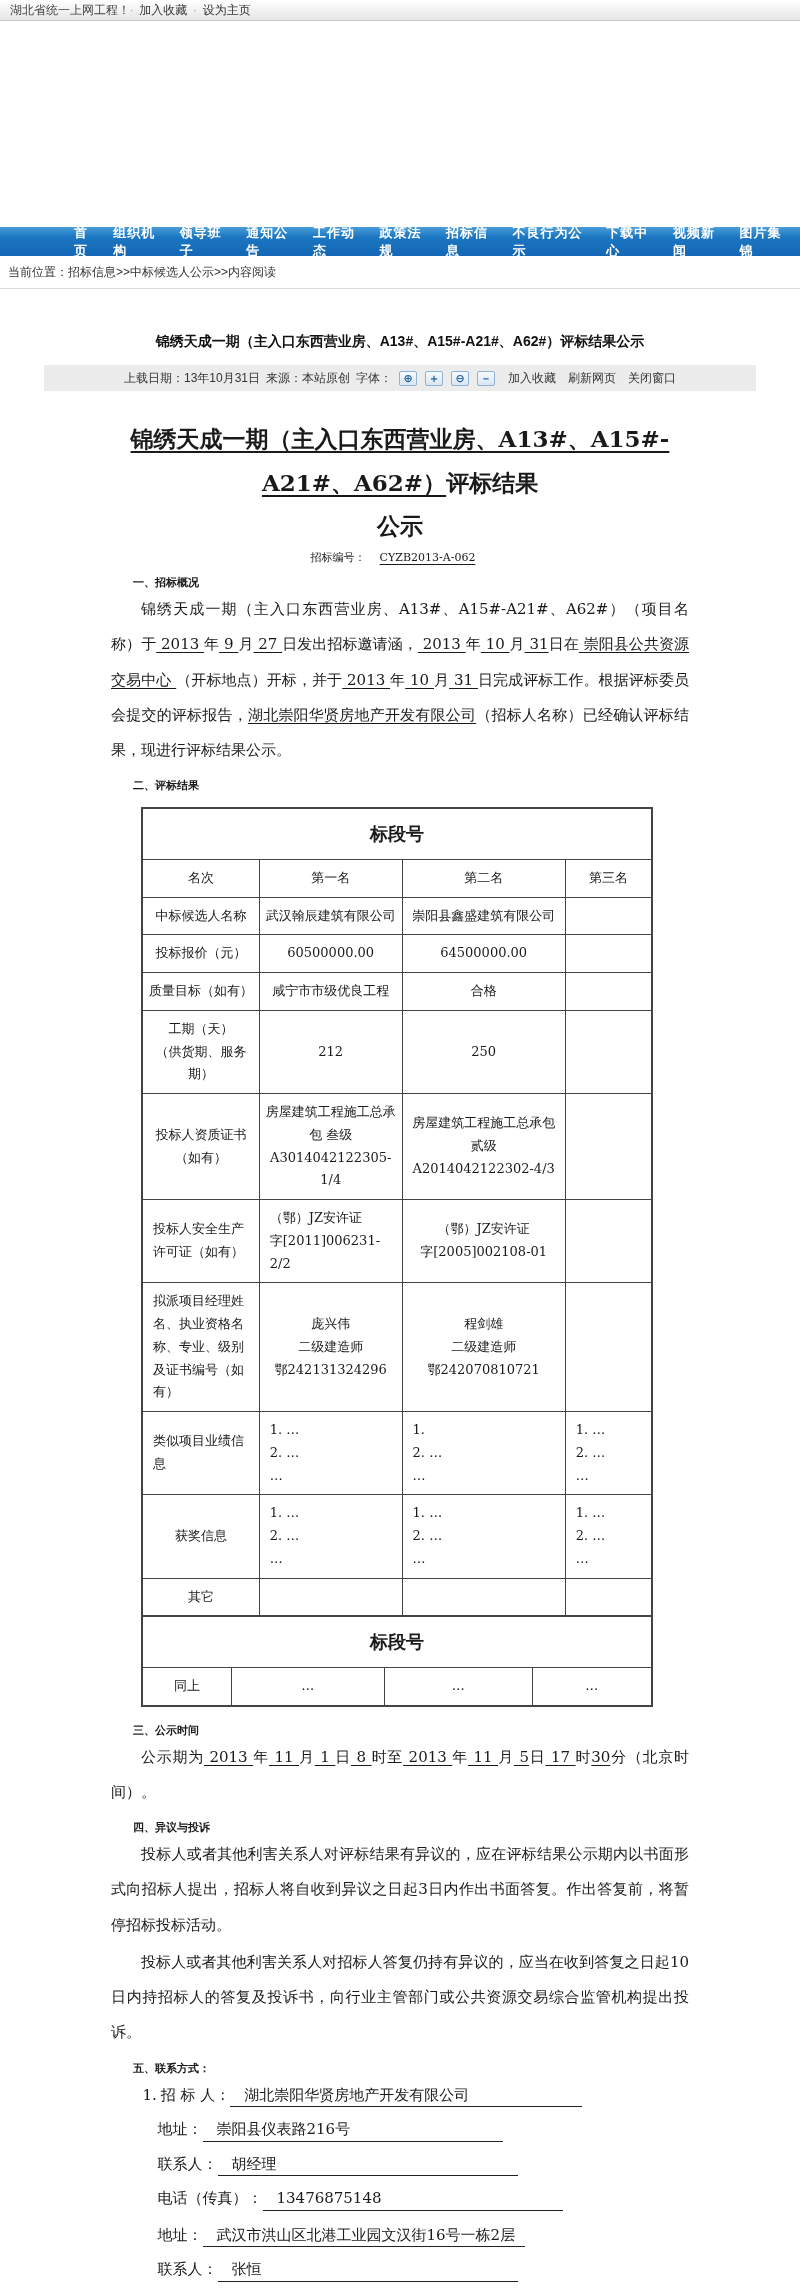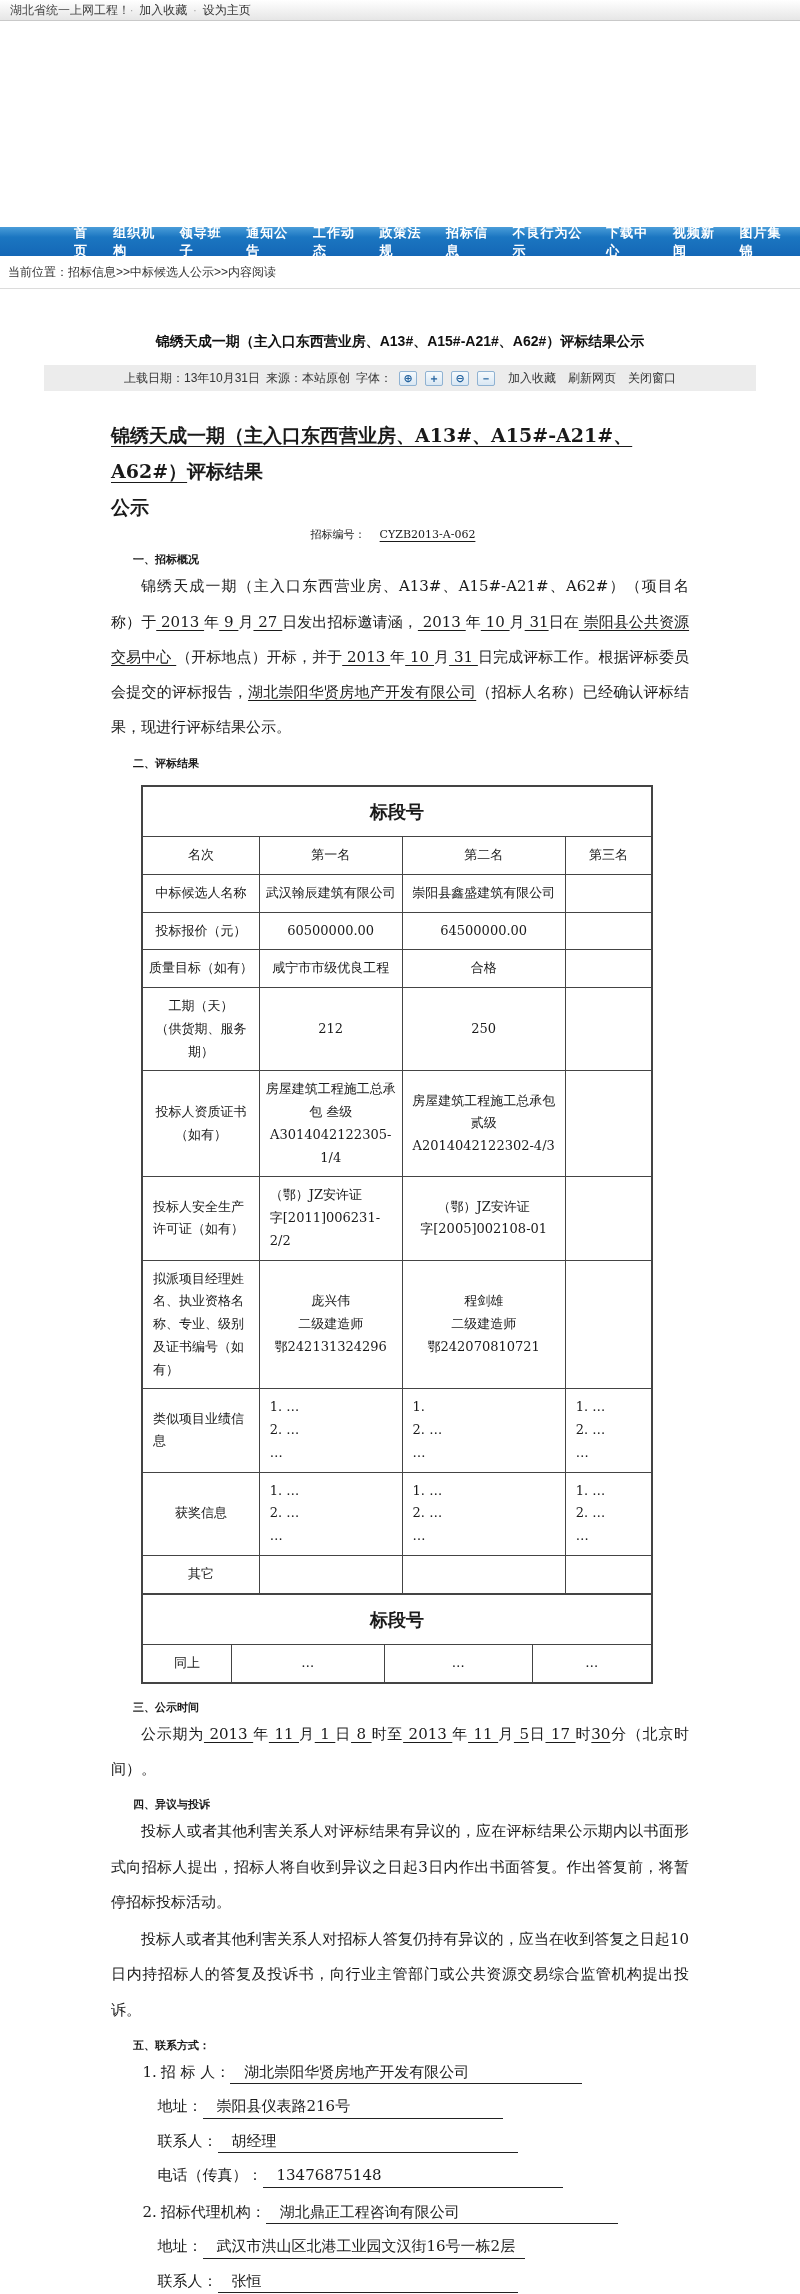--- a/index.html
+++ b/index.html
@@ -33,21 +33,21 @@
              align-items:center; justify-content:center; gap:6px; font-size:12px; color:#333; }
   .metabar .mi { margin-left:6px; cursor:pointer; }
   .ficon { display:inline-flex; align-items:center; justify-content:center;
            width:18px; height:15px; border:1px solid #8fb2d2; border-radius:2px;
            background:linear-gradient(#f6fafd,#d9e7f3); color:#23629e; font-size:11px;
            line-height:1; cursor:pointer; margin:0 1px; font-weight:bold; }
 
   
   .doc { width:578px; margin:26px auto 0; font-family:"DejaVu Serif","Liberation Serif",serif;
          font-size:15px; color:#1a1a1a; }
-  .doc-title { font-weight:bold; font-size:19px; line-height:1.9; }
+  .doc-title { text-align:center; font-weight:bold; font-size:23px; line-height:1.9; }
   .doc-title .u { text-decoration:underline; text-underline-offset:4px; }
   .bid-no { text-align:center; margin-top:2px; font-size:11px; }
   .bid-no .u { text-decoration:underline; text-underline-offset:3px; padding:0 14px; }
   .sec { font-weight:bold; margin-top:10px; text-indent:2em; font-size:11px; }
   .para { text-indent:2em; line-height:2.35; text-align:justify; margin-top:2px; }
   .para .u, .u { text-decoration:underline; text-underline-offset:3px; }
 
   
   table.rt { border-collapse:collapse; width:512px; margin:14px 0 0 30px;
              font-size:13px; text-align:center; }
@@ -267,21 +267,20 @@
 
   <div class="sec">五、联系方式：</div>
   <div>
       <div class="c-entry">
         <div class="c-line"><span class="c-num">1.</span><span class="c-label">招 标 人：</span><span class="c-val c-val-main">湖北崇阳华贤房地产开发有限公司</span></div>
         <div class="c-line c-sub"><span class="c-label">地址：</span><span class="c-val">崇阳县仪表路216号</span></div>
         <div class="c-line c-sub"><span class="c-label">联系人：</span><span class="c-val">胡经理</span></div>
         <div class="c-line c-sub"><span class="c-label">电话（传真）：</span><span class="c-val">13476875148</span></div>
       </div>
       <div class="c-entry">
-        <div class="c-line"><span class="c-num">2.</span><span class="c-label">招标代理机构：</span><span class="c-val c-val-main">湖北鼎正工程咨询有限公司</span></div>
         <div class="c-line c-sub"><span class="c-label">地址：</span><span class="c-val">武汉市洪山区北港工业园文汉街16号一栋2层</span></div>
         <div class="c-line c-sub"><span class="c-label">联系人：</span><span class="c-val">张恒</span></div>
         <div class="c-line c-sub"><span class="c-label">电话（传真）：</span><span class="c-val">027-59355218</span></div>
       </div>
       <div class="c-entry">
         <div class="c-line"></div>
       </div>
     </div>
 
 </div>

